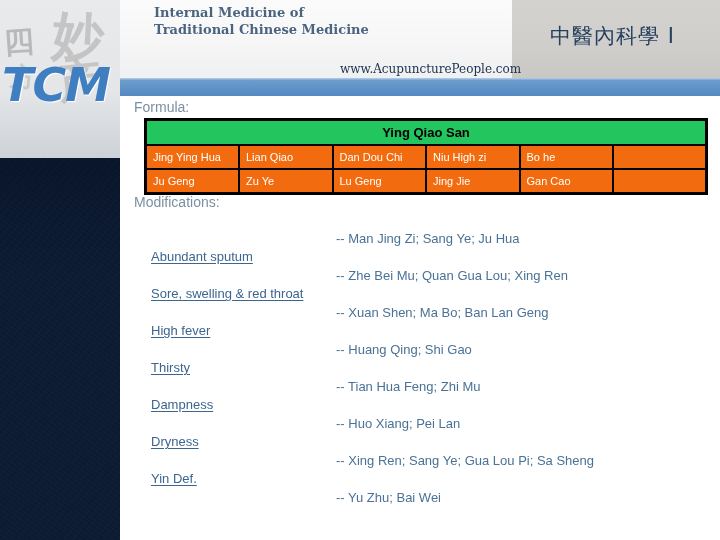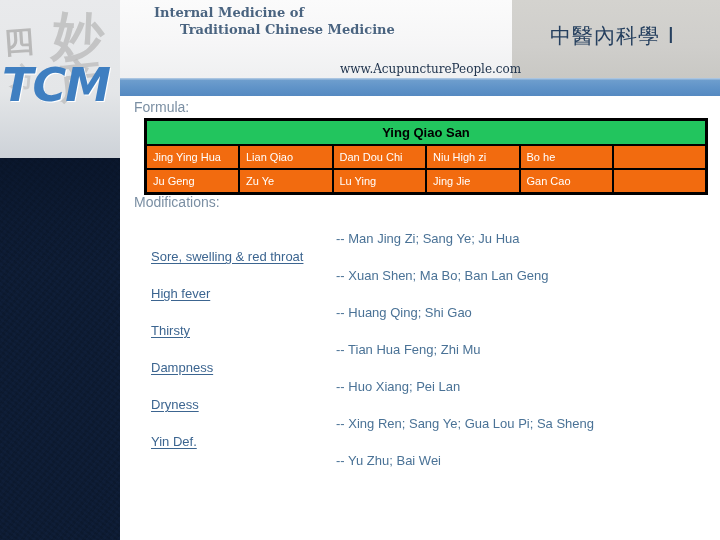--- a/index.html
+++ b/index.html
@@ -109,21 +109,21 @@
   #title-en {
     position: absolute;
     left: 34px; top: 6px;
     font-family: "DejaVu Serif", serif;
     font-weight: bold;
     font-size: 13px;
     color: #4a6480;
     text-shadow: 0 1px 1px rgba(255,255,255,.9);
     line-height: 1.05;
   }
-  #title-en .l2 { display:block; margin-left: 26px; margin-top: 3px; }
+  #title-en .l2 { display:block; margin-top: 3px; }
   #site-url {
     position: absolute;
     left: 220px; top: 62px;
     font-family: "DejaVu Serif", serif;
     font-size: 12px;
     color: #20344d;
     white-space: nowrap;
   }
   #title-cn {
     position: absolute;
@@ -262,35 +262,39 @@
         <td>Jing Ying Hua</td>
         <td>Lian Qiao</td>
         <td>Dan Dou Chi</td>
         <td>Niu High zi</td>
         <td>Bo he</td>
         <td></td>
       </tr>
       <tr>
         <td>Ju Geng</td>
         <td>Zu Ye</td>
-        <td>Lu Ying</td>
+        <td>Lu Geng</td>
         <td>Jing Jie</td>
         <td>Gan Cao</td>
         <td></td>
       </tr>
     </tbody>
   </table>
 
   <div class="section-label" id="label-modifications">Modifications:</div>
 
   <div id="mods">
     <div class="mod-row">
       <span class="mod-value">-- Man Jing Zi; Sang Ye; Ju Hua</span>
     </div>
     <div class="mod-row">
+      <span class="mod-term">Abundant sputum</span>
+      <span class="mod-value">-- Zhe Bei Mu; Quan Gua Lou; Xing Ren</span>
+    </div>
+    <div class="mod-row">
       <span class="mod-term">Sore, swelling &amp; red throat</span>
       <span class="mod-value">-- Xuan Shen; Ma Bo; Ban Lan Geng</span>
     </div>
     <div class="mod-row">
       <span class="mod-term">High fever</span>
       <span class="mod-value">-- Huang Qing; Shi Gao</span>
     </div>
     <div class="mod-row">
       <span class="mod-term">Thirsty</span>
       <span class="mod-value">-- Tian Hua Feng; Zhi Mu</span>

